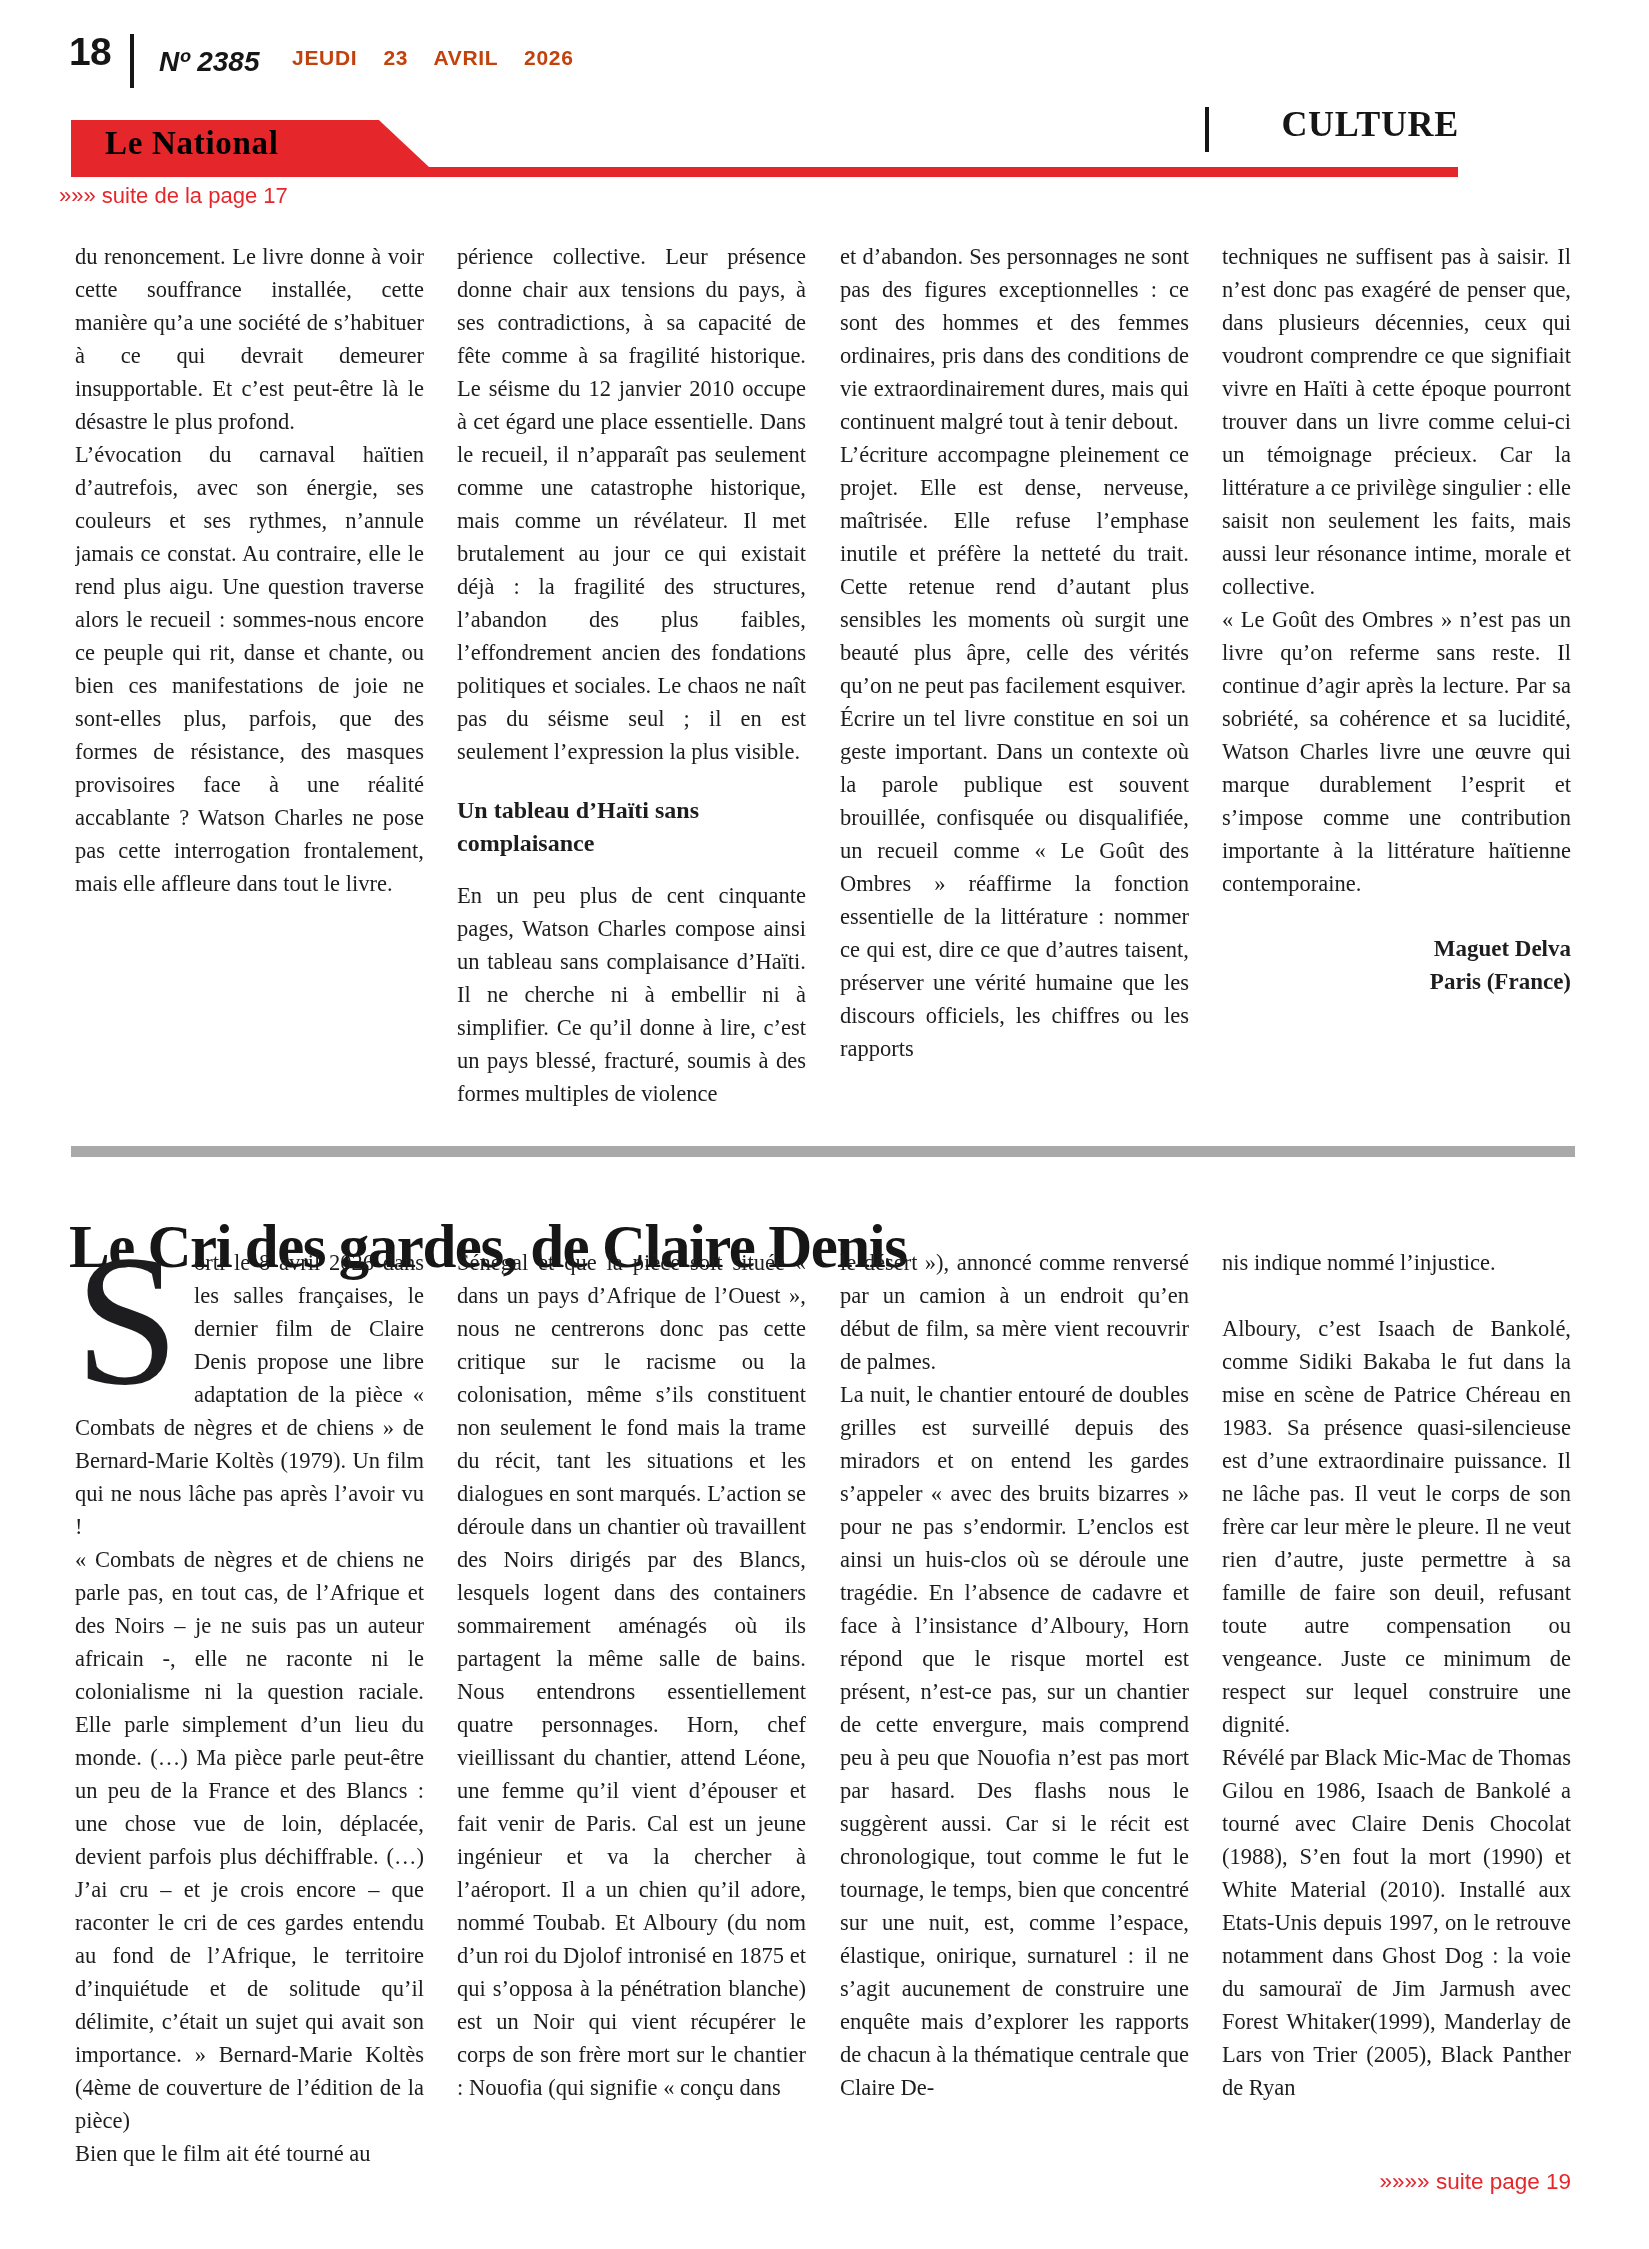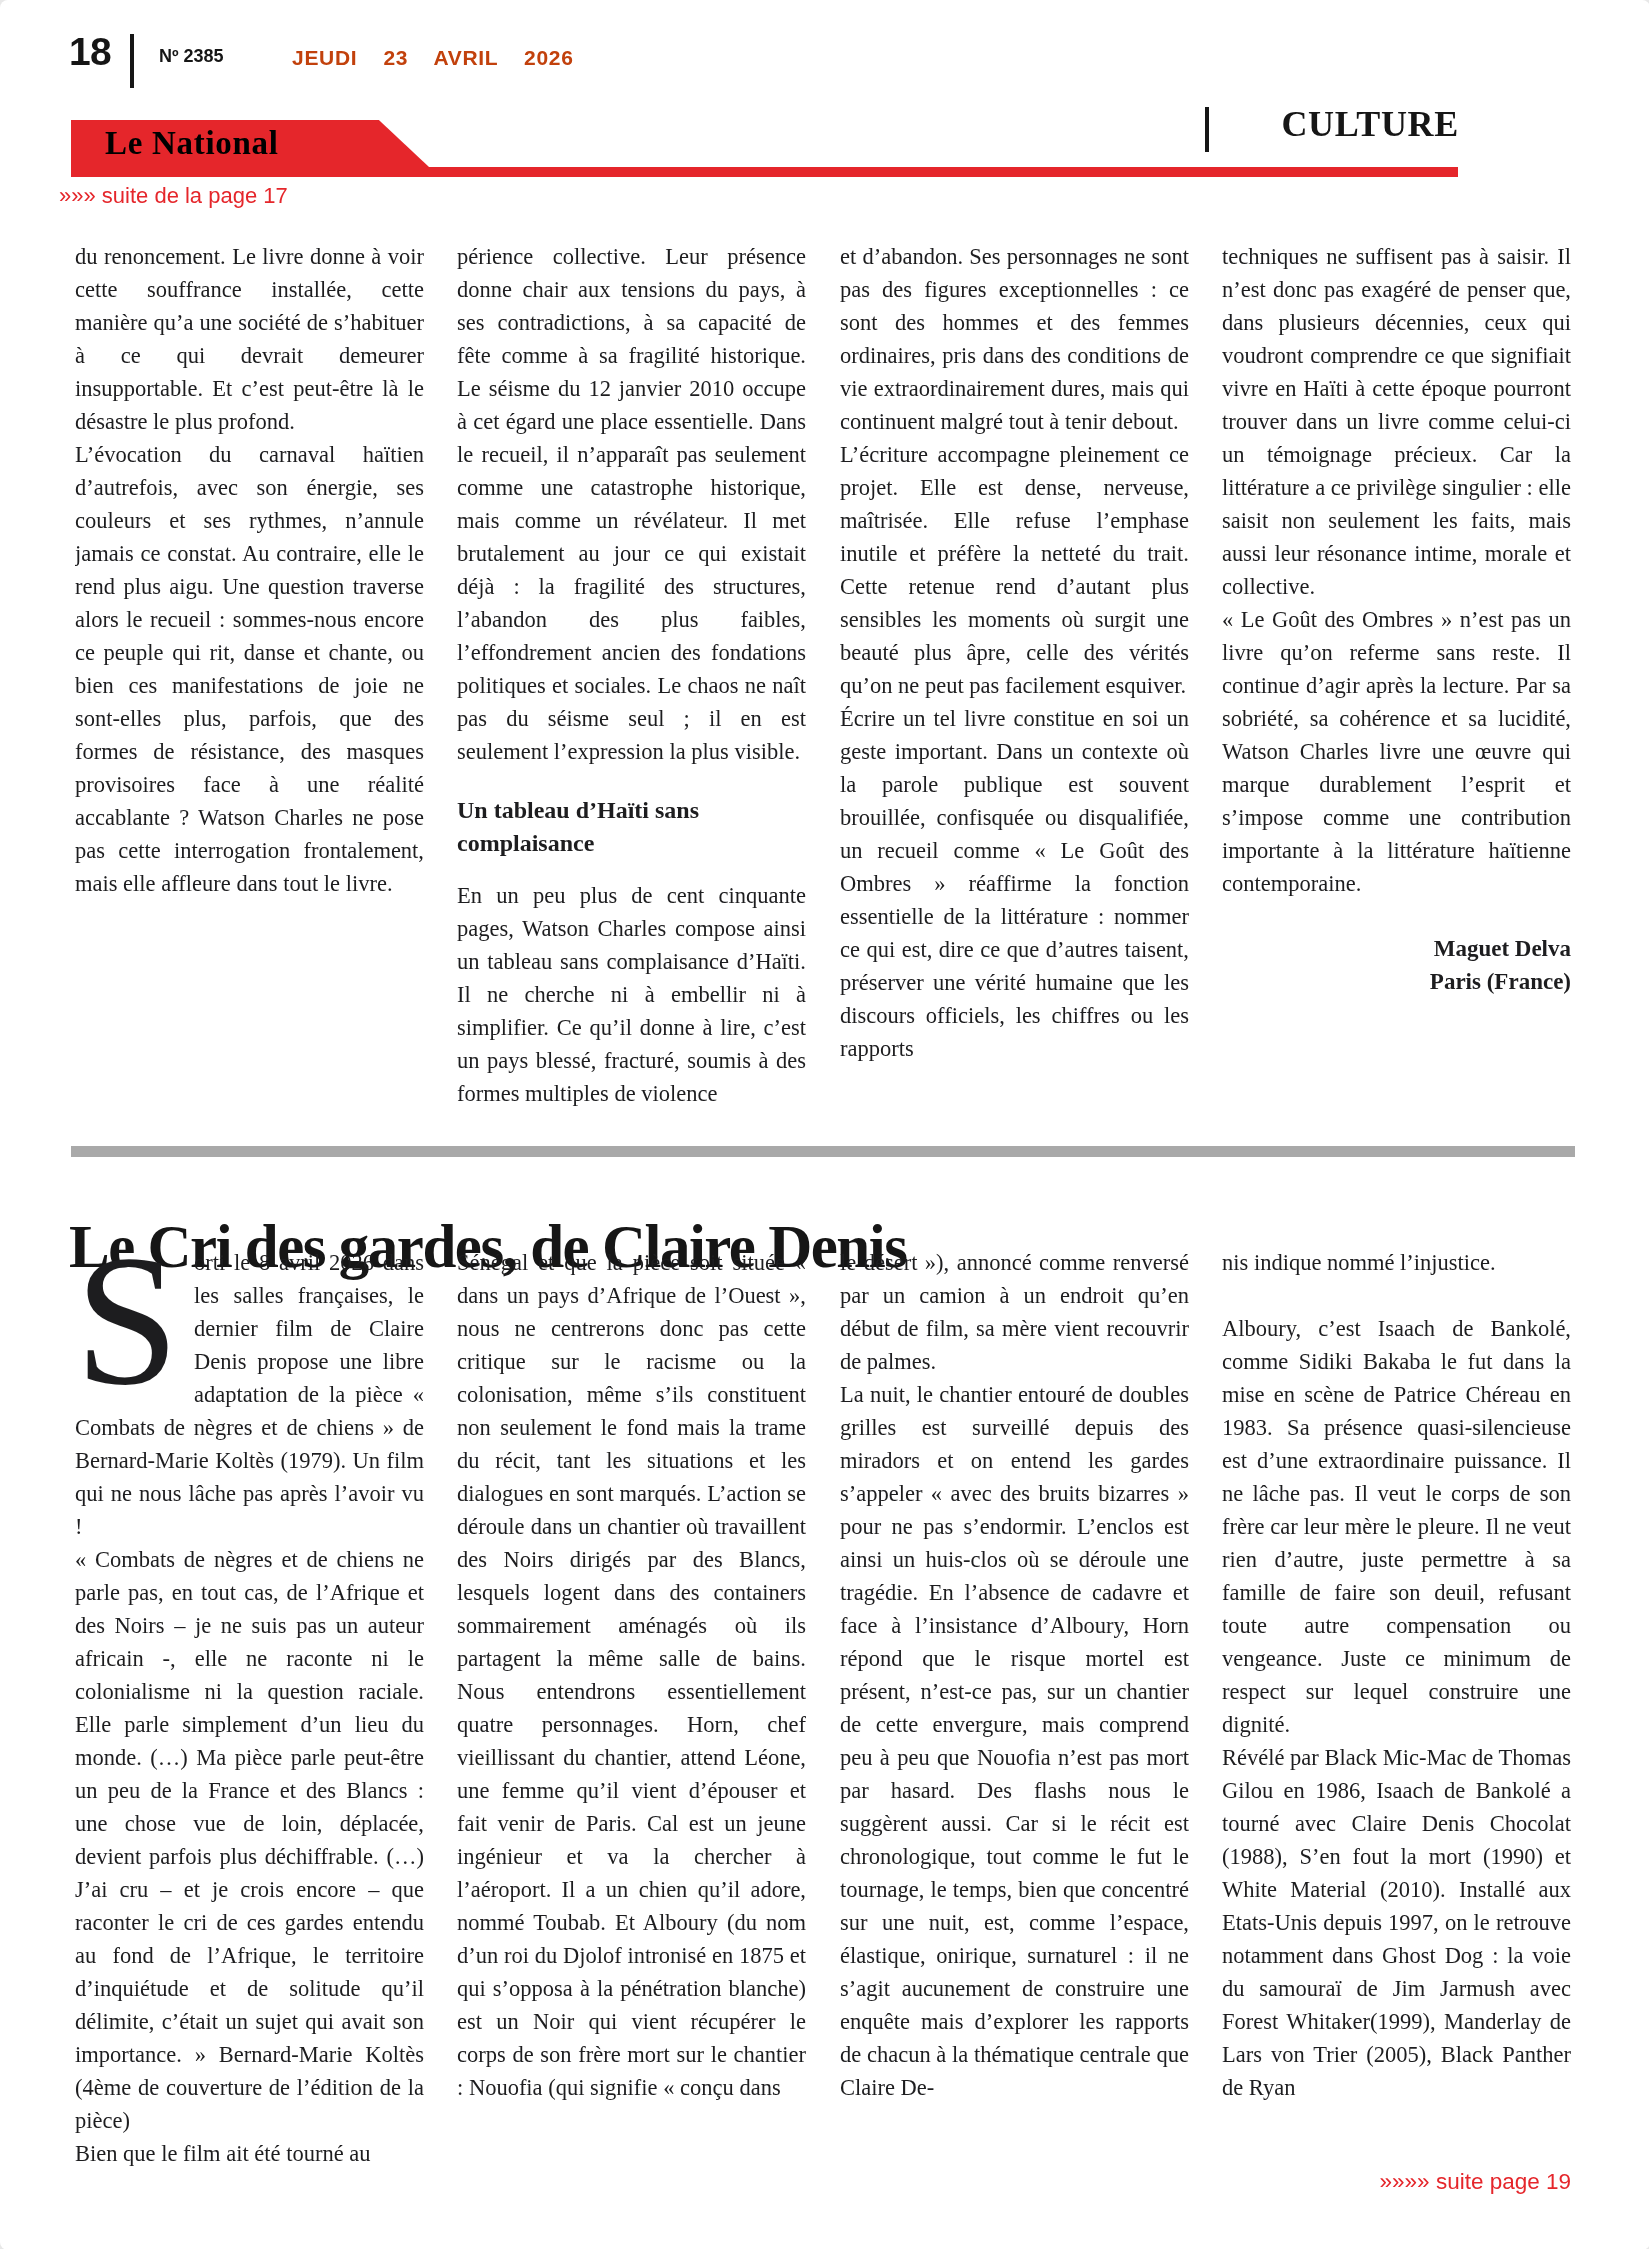--- a/index.html
+++ b/index.html
@@ -1,29 +1,29 @@
 <!DOCTYPE html>
 <html lang="fr" style="font-size:12px"><head>
 <meta charset="utf-8">
 <style>
   html,body{margin:0;padding:0;background:#e8e8e8;}
   .page{
     position:relative;width:1650px;height:2250px;background:#ffffff;
-    font-family:"Liberation Serif", serif;color:#1d1d1f;overflow:hidden;border-radius:8px;
+    font-family:"Liberation Serif", serif;color:#1d1d1f;overflow:hidden;
   }
   
   .page-number{
     position:absolute;left:69px;top:30px;
     font-family:"Liberation Sans", sans-serif;font-weight:bold;
     font-size:39px;letter-spacing:-0.7px;color:#161616;
   }
   .page-number-bar{position:absolute;left:130px;top:34px;width:3.7px;height:54px;background:#161616;}
   .issue-number{
     position:absolute;left:159px;top:46px;
-    font-family:"Liberation Sans", sans-serif;font-weight:bold;font-size:18px;color:#161616;
+    font-family:"Liberation Sans", sans-serif;font-weight:bold;font-size:28px;color:#161616;font-style:italic;
   }
   .issue-date{
     position:absolute;left:292px;top:46px;
     font-family:"Liberation Sans", sans-serif;font-weight:bold;font-size:21px;
     word-spacing:19.5px;letter-spacing:0.7px;color:#c2410c;
   }
   .masthead-banner{
     position:absolute;left:71px;top:120px;width:358px;height:47px;
     background:var(--accent);
     -webkit-clip-path:polygon(0 0,86% 0,100% 100%,0 100%);

